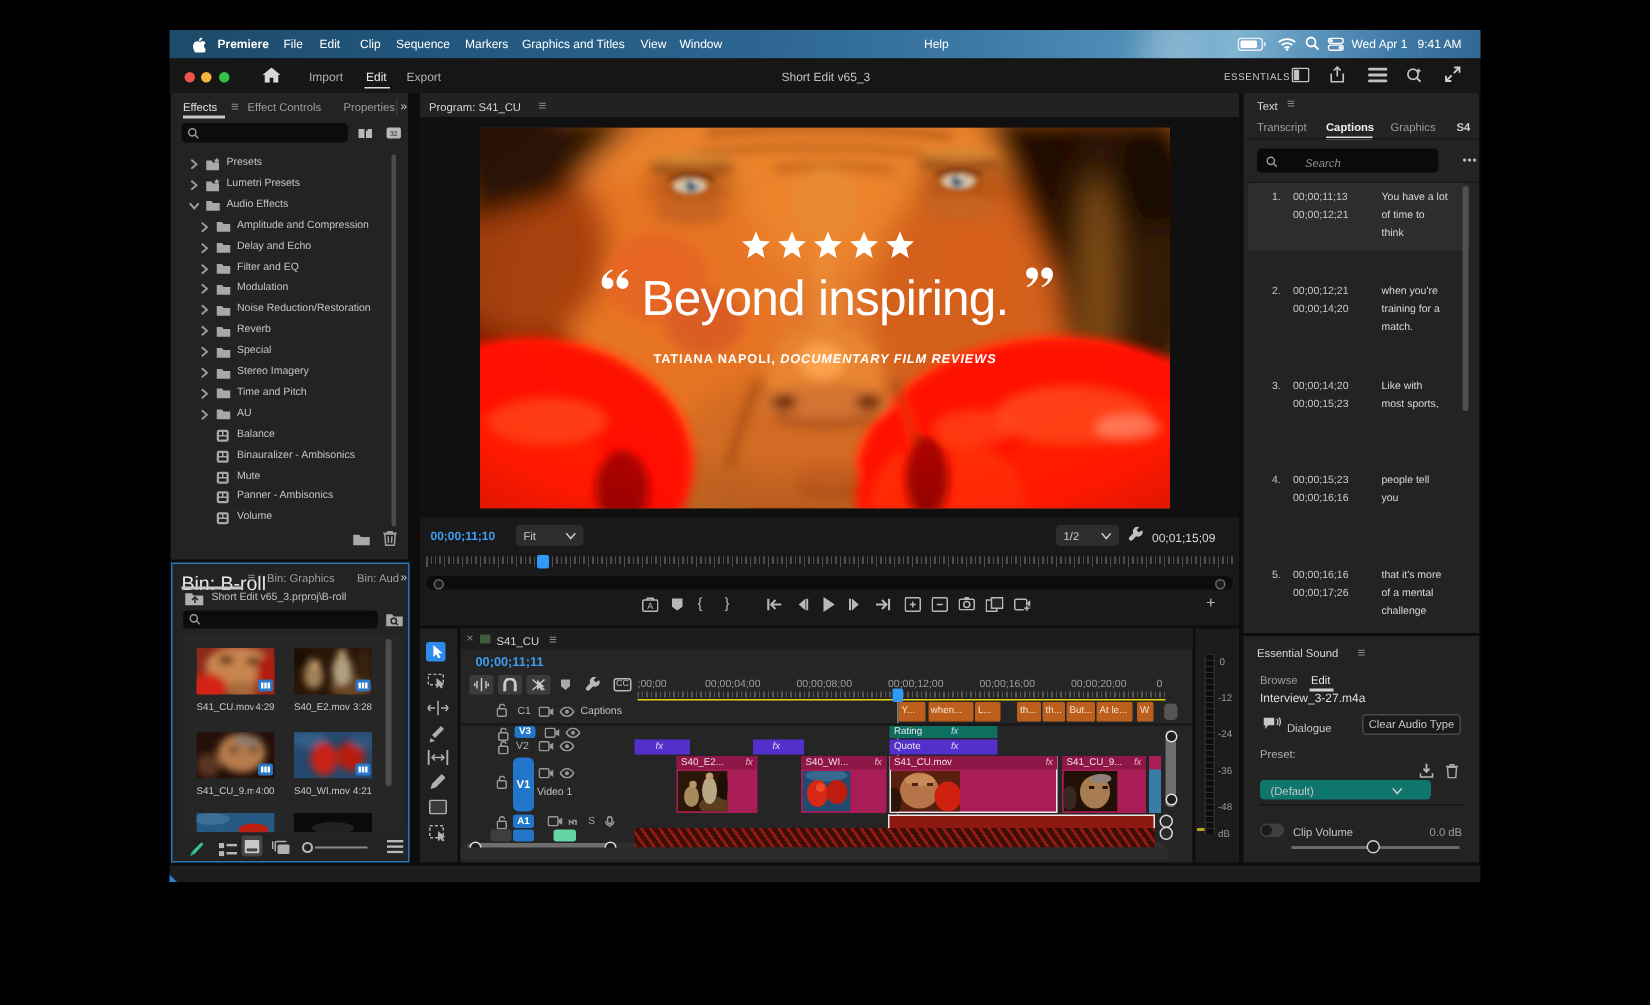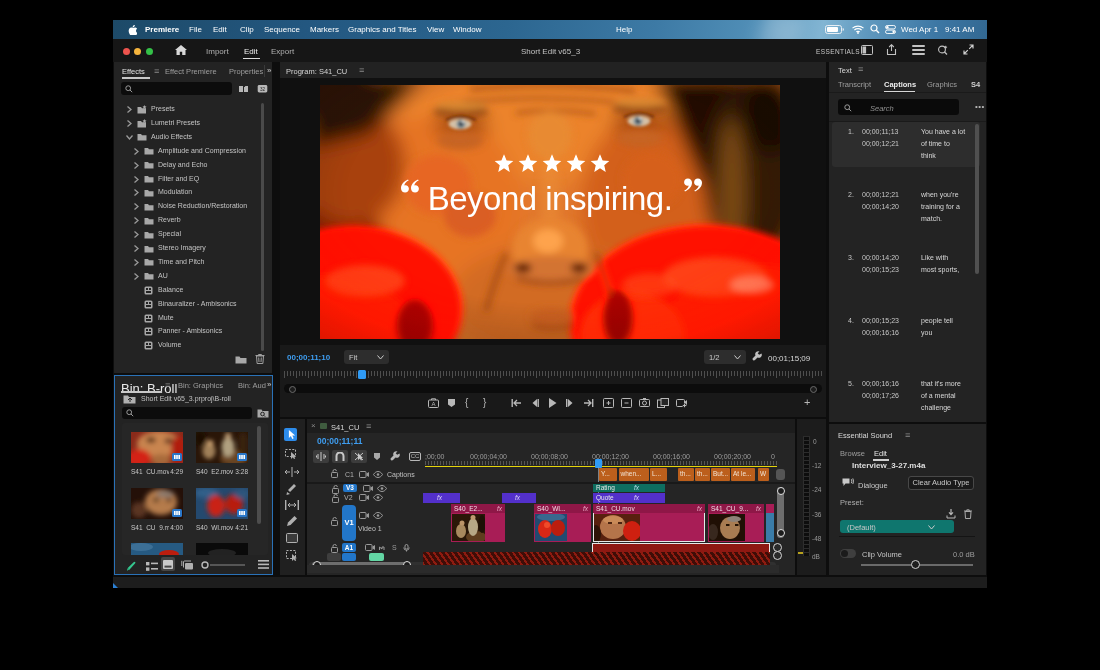--- a/index.html
+++ b/index.html
@@ -95,21 +95,21 @@
 
 <div class="ab" style="left:113px;top:62px;width:874px;height:515px;background:#0d0d0d"></div>
 
 <div class="ab" style="left:113px;top:577px;width:874px;height:11px;background:#1d1d1d"></div>
 <div class="ab" style="left:113px;top:583px;width:0;height:0;border-left:5px solid #2a7fd4;border-top:5px solid transparent;border-bottom:0 solid transparent;"></div>
 
 <div class="panel" style="left:114px;top:62px;width:158px;height:311px">
   <div class="ab" style="left:8px;top:5px;font-size:7.5px;color:#e2e2e2">Effects</div>
   <div class="ab" style="left:8px;top:15px;width:28px;height:1.5px;background:#c8c8c8"></div>
   <div class="ab hamb" style="left:40px;top:4px">≡</div>
-  <div class="ab" style="left:51px;top:5px;font-size:7.5px;color:#9e9e9e">Effect Premiere</div>
+  <div class="ab" style="left:51px;top:5px;font-size:7.5px;color:#9e9e9e">Effect Controls</div>
   <div class="ab" style="left:115px;top:5px;font-size:7.5px;color:#9e9e9e">Properties</div>
   <div class="ab" style="left:150px;top:3px;width:1px;height:12px;background:#3a3a3a"></div>
   <div class="ab" style="left:153px;top:4px;font-size:8px;color:#cacaca">»</div>
   <div class="sbox" style="left:7px;top:20px;width:111px;height:13px"></div>
   <svg class="ab" style="left:11px;top:23px" width="8" height="8" viewBox="0 0 8 8">
       <circle cx="3.2" cy="3.2" r="2.4" stroke="#9a9a9a" stroke-width="1" fill="none"></circle>
       <line x1="5" y1="5" x2="7.2" y2="7.2" stroke="#9a9a9a" stroke-width="1"></line>
     </svg>
   <svg class="ab" style="left:124px;top:21px" width="11" height="11" viewBox="0 0 11 11">
       <path d="M1 3h4v6H1zM6 3h4v6H6z" fill="#b8b8b8"></path>
@@ -548,20 +548,21 @@
 <svg class="ab" style="left:81px;top:94px" width="20" height="14" viewBox="0 0 20 14">
         <path fill="#fff" d="M7.0 0.6 C3 2.2 0 5.6 0 9.2 C0 11.8 1.8 13.6 4.1 13.6 C6.3 13.6 7.9 11.9 7.9 9.8 C7.9 7.7 6.4 6.2 4.4 6.2 C4 6.2 3.6 6.3 3.2 6.4 C3.9 4.0 5.4 2.3 7.7 1.4 Z"></path>
         <path fill="#fff" transform="translate(10,0)" d="M7.0 0.6 C3 2.2 0 5.6 0 9.2 C0 11.8 1.8 13.6 4.1 13.6 C6.3 13.6 7.9 11.9 7.9 9.8 C7.9 7.7 6.4 6.2 4.4 6.2 C4 6.2 3.6 6.3 3.2 6.4 C3.9 4.0 5.4 2.3 7.7 1.4 Z"></path>
       </svg>
 <svg class="ab" style="left:362px;top:93px" width="20" height="14" viewBox="0 0 20 14">
         <g transform="rotate(180 10 7)">
           <path fill="#fff" d="M7.0 0.6 C3 2.2 0 5.6 0 9.2 C0 11.8 1.8 13.6 4.1 13.6 C6.3 13.6 7.9 11.9 7.9 9.8 C7.9 7.7 6.4 6.2 4.4 6.2 C4 6.2 3.6 6.3 3.2 6.4 C3.9 4.0 5.4 2.3 7.7 1.4 Z"></path>
           <path fill="#fff" transform="translate(10,0)" d="M7.0 0.6 C3 2.2 0 5.6 0 9.2 C0 11.8 1.8 13.6 4.1 13.6 C6.3 13.6 7.9 11.9 7.9 9.8 C7.9 7.7 6.4 6.2 4.4 6.2 C4 6.2 3.6 6.3 3.2 6.4 C3.9 4.0 5.4 2.3 7.7 1.4 Z"></path>
         </g>
       </svg>
+<div class="ab" style="left:0;top:149px;width:460px;text-align:center;font-size:8.5px;letter-spacing:0.6px;color:#fff;font-weight:bold"><span>TATIANA NAPOLI, </span><span style="font-style:italic">DOCUMENTARY FILM REVIEWS</span></div>
 </div>
 
   <div class="ab" style="left:7px;top:291px;font-size:8px;font-weight:bold;color:#3e9df0">00;00;11;10</div>
   <div class="ab" style="left:64px;top:288px;width:45px;height:14px;background:#2d2d2d;border-radius:3px">
      <span class="ab" style="left:5px;top:3px;font-size:7.5px;color:#ccc">Fit</span>
      <svg class="ab" style="left:33px;top:5px" width="7" height="5" viewBox="0 0 7 5">
         <path d="M0.5 0.5 3.5 4 6.5 0.5" stroke="#ccc" fill="none"></path>
       </svg>
   </div>
   <div class="ab" style="left:424px;top:288px;width:42px;height:14px;background:#2d2d2d;border-radius:3px">
@@ -966,21 +967,21 @@
   <div class="ab" style="left:15px;top:116px;font-size:6.5px;color:#9a9a9a">-48</div>
   <div class="ab" style="left:15px;top:134px;font-size:6.5px;color:#9a9a9a">dB</div>
 </div>
 
 <div class="panel" style="left:829px;top:424px;width:157px;height:151px">
   <div class="ab" style="left:9px;top:7px;font-size:7.5px;color:#d8d8d8">Essential Sound</div>
   <div class="ab hamb" style="left:76px;top:6px">≡</div>
   <div class="ab" style="left:11px;top:25px;font-size:7.5px;color:#9e9e9e">Browse</div>
   <div class="ab" style="left:45px;top:25px;font-size:7.5px;color:#e5e5e5">Edit</div>
   <div class="ab" style="left:44px;top:35px;width:16px;height:1.5px;background:#d0d0d0"></div>
-  <div class="ab" style="left:23px;top:37px;font-size:8px;font-weight:bold;color:#dedede">Interview_3-27.m4a</div>
+  <div class="ab" style="left:11px;top:37px;font-size:8px;font-weight:normal;color:#dedede">Interview_3-27.m4a</div>
   <svg class="ab" style="left:13px;top:54px" width="12" height="10" viewBox="0 0 12 10">
       <path d="M0.5 0.5h7v5h-4L1.5 8V5.5h-1z" fill="#c8c8c8"></path>
       <path d="M9.3 1.2a4 4 0 0 1 0 4M10.8 0.4a5.8 5.8 0 0 1 0 5.6" stroke="#c8c8c8" fill="none" stroke-width="0.9"></path>
     </svg>
   <div class="ab" style="left:29px;top:57px;font-size:7.5px;color:#c8c8c8">Dialogue</div>
   <div class="ab" style="left:79px;top:52px;width:66px;height:14px;background:#1a1a1a;border:1px solid #484848;border-radius:3px;font-size:7.5px;color:#c8c8c8;line-height:12px;text-align:center;white-space:nowrap">Clear Audio Type</div>
   <div class="ab" style="left:11px;top:74px;font-size:7.5px;color:#b0b0b0">Preset:</div>
   <div class="ab" style="left:11px;top:96px;width:114px;height:13px;background:#0f766e;border-radius:3px">
     <span class="ab" style="left:7px;top:2.5px;font-size:7.5px;color:#c8c8c8">(Default)</span>
     <svg class="ab" style="left:88px;top:4.5px" width="7" height="5" viewBox="0 0 7 5">

